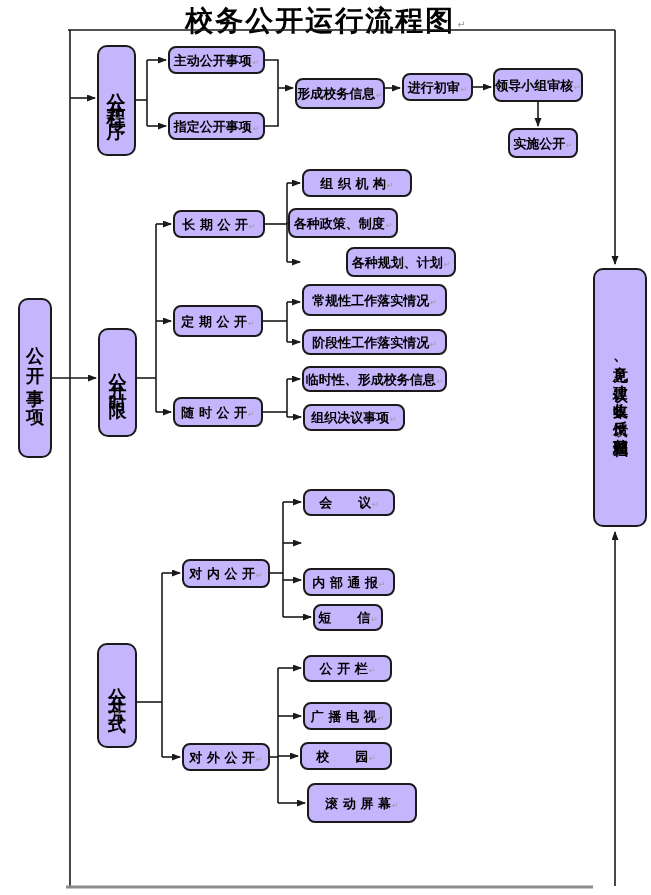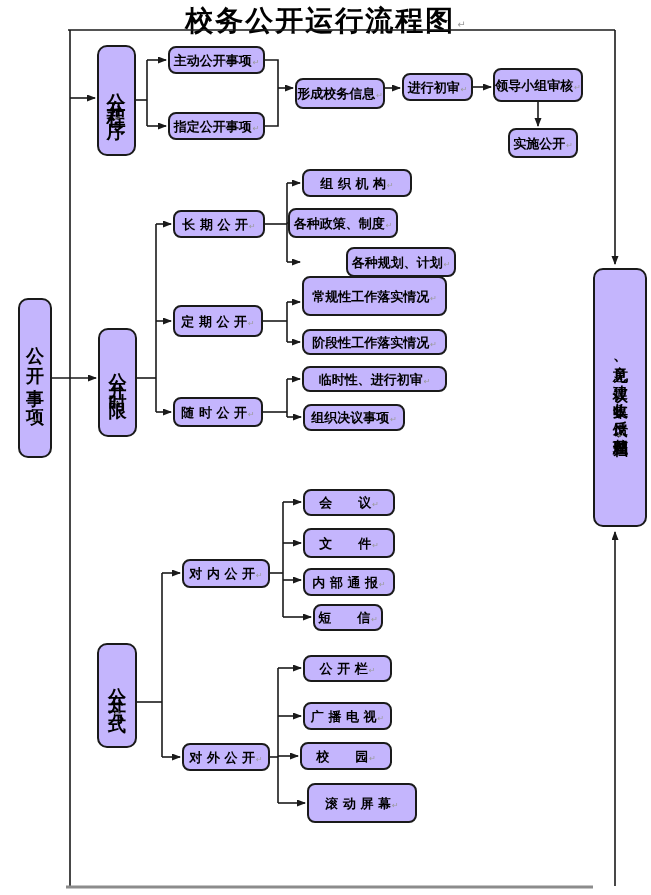--- a/index.html
+++ b/index.html
@@ -147,48 +147,45 @@
   </div>
   <div class="box h" style="left:288px;top:208px;width:110px;height:30px;">
     <span class="lbl">各种政策、制度</span>
   </div>
   <div class="box h" style="left:302px;top:247px;width:110px;height:30px;margin-left:44px;">
     <span class="lbl">各种规划、计划</span>
   </div>
   <div class="box h" style="left:173px;top:305px;width:90px;height:32px;">
     <span class="lbl">定 期 公 开</span>
   </div>
-  <div class="box h" style="left:302px;top:276px;width:145px;height:40px;">
+  <div class="box h" style="left:302px;top:284px;width:145px;height:32px;">
     <span class="lbl">常规性工作落实情况</span>
   </div>
   <div class="box h" style="left:302px;top:329px;width:145px;height:26px;">
     <span class="lbl">阶段性工作落实情况</span>
   </div>
   <div class="box h" style="left:173px;top:397px;width:90px;height:30px;">
     <span class="lbl">随 时 公 开</span>
   </div>
   <div class="box h" style="left:302px;top:366px;width:145px;height:26px;">
-    <span class="lbl">临时性、进行初审</span>
+    <span class="lbl">临时性、形成校务信息</span>
   </div>
   <div class="box h" style="left:303px;top:404px;width:102px;height:27px;">
     <span class="lbl">组织决议事项</span>
   </div>
 
   <div class="box v" style="left:97px;top:643px;width:40px;height:105px;">
     <span class="lbl ls-method">公开方式</span>
   </div>
   <div class="box h" style="left:182px;top:559px;width:88px;height:29px;">
     <span class="lbl">对 内 公 开</span>
   </div>
   <div class="box h" style="left:303px;top:489px;width:92px;height:27px;">
     <span class="lbl">会　　议</span>
   </div>
-  <div class="box h" style="left:303px;top:528px;width:92px;height:30px;">
-    <span class="lbl">文　　件</span>
-  </div>
   <div class="box h" style="left:303px;top:568px;width:92px;height:28px;">
     <span class="lbl">内 部 通 报</span>
   </div>
   <div class="box h" style="left:313px;top:604px;width:70px;height:27px;">
     <span class="lbl">短　　信</span>
   </div>
   <div class="box h" style="left:182px;top:743px;width:88px;height:28px;">
     <span class="lbl">对 外 公 开</span>
   </div>
   <div class="box h" style="left:303px;top:655px;width:89px;height:27px;">

